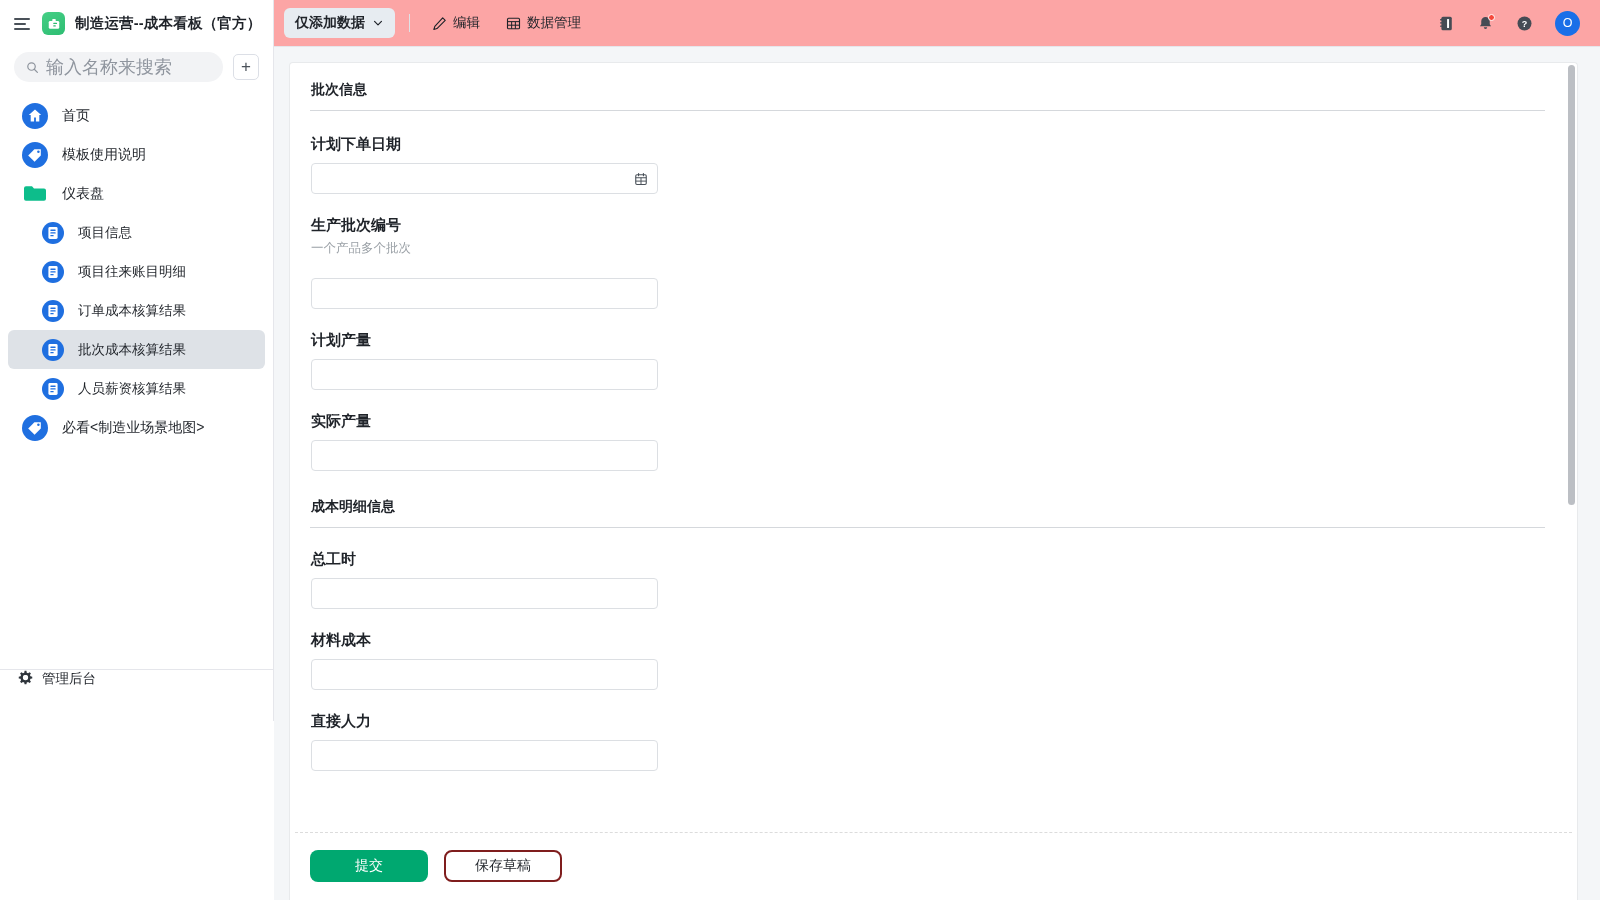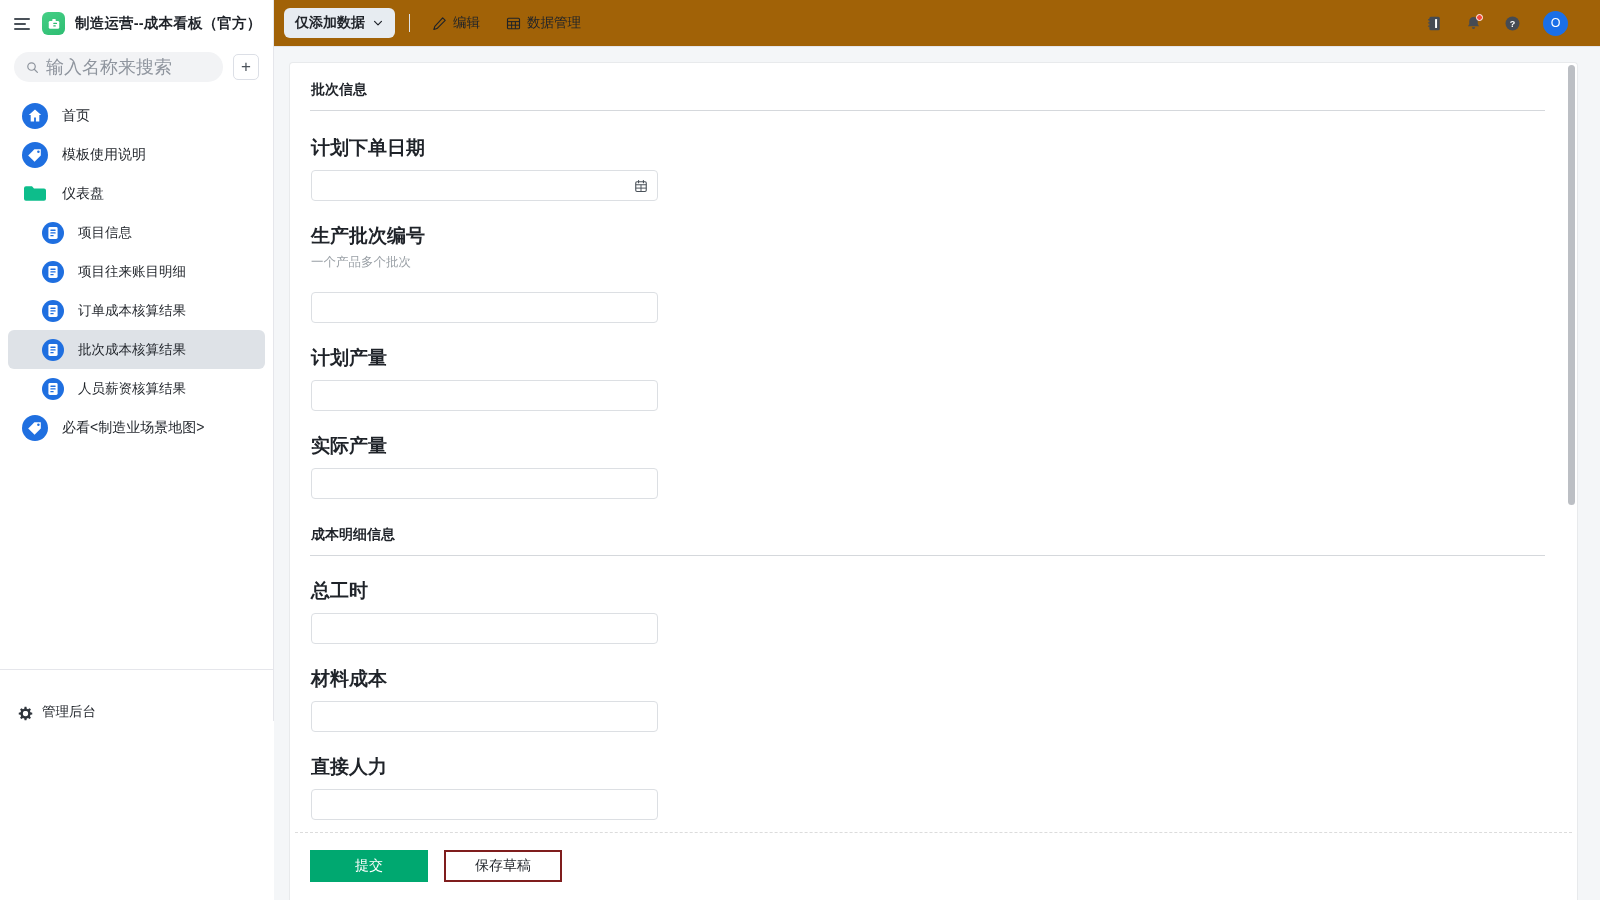--- a/index.html
+++ b/index.html
@@ -77,33 +77,33 @@
   .nav-item.sub { padding-left: 34px; }
   .nav-item.active { background: #dee2e7; }
   .nav-label { font-size: 14px; color: #1f2329; white-space: nowrap; }
   .nav-item.sub .nav-label { font-size: 13.5px; }
 
   .ic { flex: 0 0 auto; display: flex; align-items: center; justify-content: center; }
   .ic-folder { width: 26px; height: 20px; }
 
   .sb-footer {
     height: 52px; border-top: 1px solid #e5e6eb;
-    display: flex; align-items: flex-end; gap: 9px;
+    display: flex; align-items: flex-start; gap: 9px;
     padding: 0 18px; cursor: pointer;
   }
   .sb-footer .lbl { font-size: 13.5px; color: #1f2329; }
 
   
   .main { flex: 1 1 auto; height: 900px; display: flex; flex-direction: column; min-width: 0; position: relative; }
 
   .topbar {
-    height: 47px; background: #a16207;
+    height: 47px; background: #fca5a5;
     border-bottom: 1px solid #e5e6eb;
     display: flex; align-items: center;
-    padding: 0 28px 0 10px; gap: 0;
+    padding: 0 16px 0 10px; gap: 0;
     flex: 0 0 47px;
   }
   .mode-btn {
     display: flex; align-items: center; gap: 7px;
     height: 30px; padding: 0 11px; border-radius: 6px;
     background: #e7ecf1; cursor: pointer;
   }
   .mode-btn .t { font-size: 14px; font-weight: 700; color: #1f2329; }
   .vdiv { width: 1px; height: 18px; background: #dfe2e6; margin: 0 14px; }
   .tool {
@@ -144,21 +144,21 @@
   }
 
   .section-title {
     font-size: 14px; font-weight: 700; color: #1f2329;
     padding-left: 1px; margin-bottom: 11px;
   }
   .section-rule { height: 1px; background: #d5d8dc; margin-bottom: 24px; }
   .section-rule.second { margin-bottom: 22px; }
 
   .field { margin-bottom: 22px; padding-left: 1px; }
-  .field-label { font-size: 19px; font-weight: 700; color: #1f2329; margin-bottom: 9px; font-family: Liberation Mono, monospace; }
+  .field-label { font-size: 15px; font-weight: 700; color: #1f2329; margin-bottom: 9px; font-family: Liberation Mono, monospace; }
   .field-hint { font-size: 12.5px; color: #9aa0a6; margin: -4px 0 21px 0; }
   .input {
     width: 347px; height: 31px;
     border: 1px solid #dcdfe3; border-radius: 4px;
     background: #fff; display: flex; align-items: center;
     padding: 0 9px;
   }
   .input .val { font-size: 13px; color: #1f2329; flex: 1 1 auto; }
   .input .cal { flex: 0 0 auto; display: flex; align-items: center; }
 
@@ -177,21 +177,21 @@
     height: 68px; background: #fff;
     border: 1px solid #e8eaec; border-top: none; border-bottom: none;
     display: flex; align-items: center; gap: 16px;
     padding: 0 20px;
   }
   .footer-bar::before {
     content: ""; position: absolute; left: 5px; right: 5px; top: 0;
     border-top: 1px dashed #dcdcdc;
   }
   .btn {
-    height: 32px; min-width: 118px; border-radius: 0;
+    height: 32px; min-width: 118px; border-radius: 8px;
     display: flex; align-items: center; justify-content: center;
     font-size: 14px; cursor: pointer;
   }
   .btn-primary { background: #00a870; color: #fff; }
   .btn-ghost { background: #fff; border: 2px solid #7f1d1d; color: #1f2329; }
 </style>
 </head>
 <body>
 
 <div class="app">

